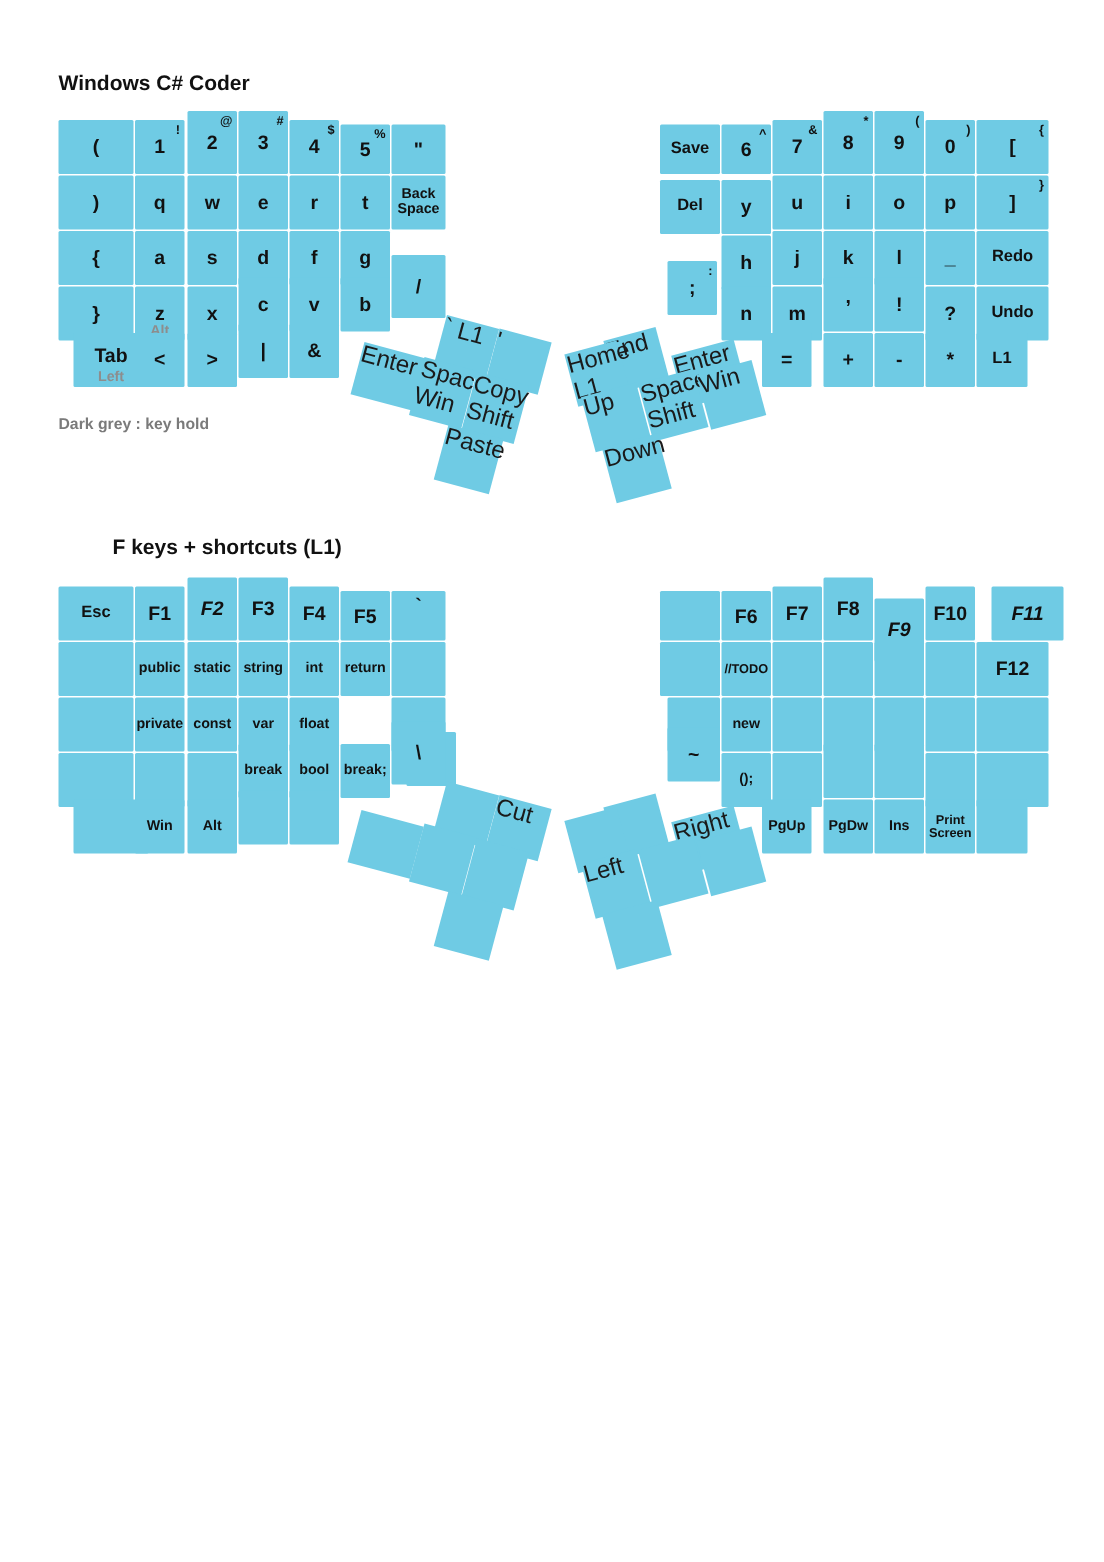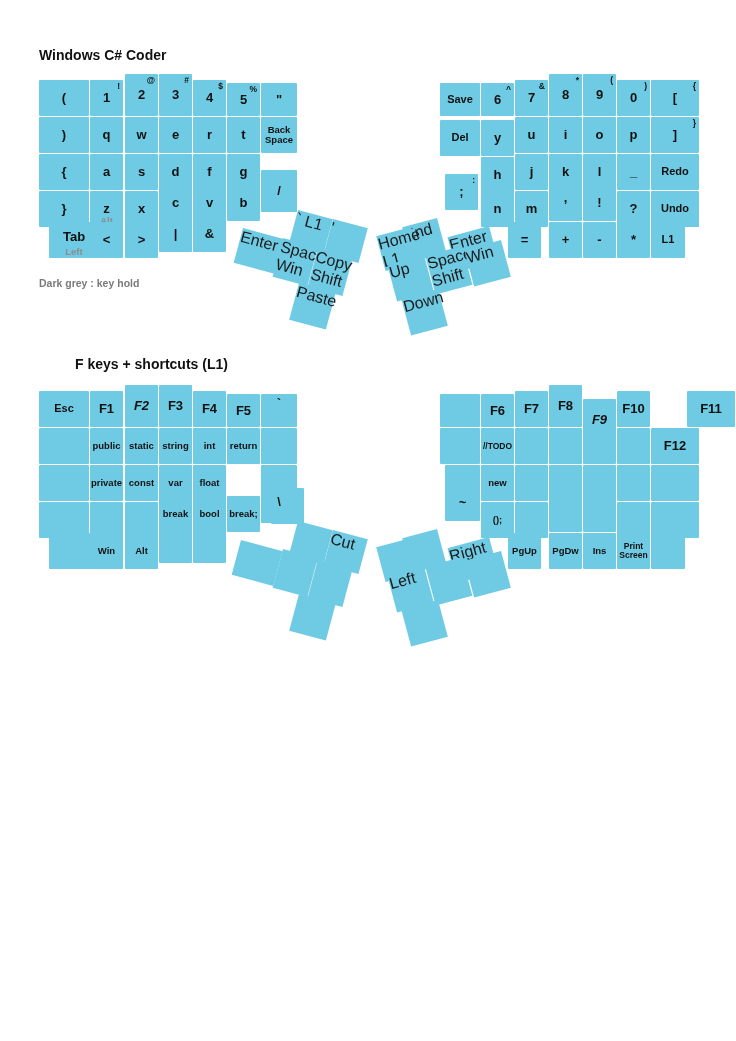--- a/index.html
+++ b/index.html
@@ -468,21 +468,21 @@
 </div>
 <div class="key" style="left:549px;top:385px;width:33px;height:42px;">
   <span class="main">F8</span>
 </div>
 <div class="key" style="left:583px;top:399px;width:33px;height:42px;font-style:italic;">
   <span class="main">F9</span>
 </div>
 <div class="key" style="left:617px;top:391px;width:33px;height:36px;">
   <span class="main">F10</span>
 </div>
-<div class="key" style="left:687px;top:391px;width:48px;height:36px;">
+<div class="key" style="left:661px;top:391px;width:48px;height:36px;font-style:italic;">
   <span class="main">F11</span>
 </div>
 
 <div class="key" style="left:440px;top:428px;width:40px;height:36px;">
   <span class="main small"></span>
 </div>
 <div class="key" style="left:481px;top:428px;width:33px;height:36px;">
   <span class="main tiny">//TODO</span>
 </div>
 <div class="key" style="left:515px;top:428px;width:33px;height:36px;">

